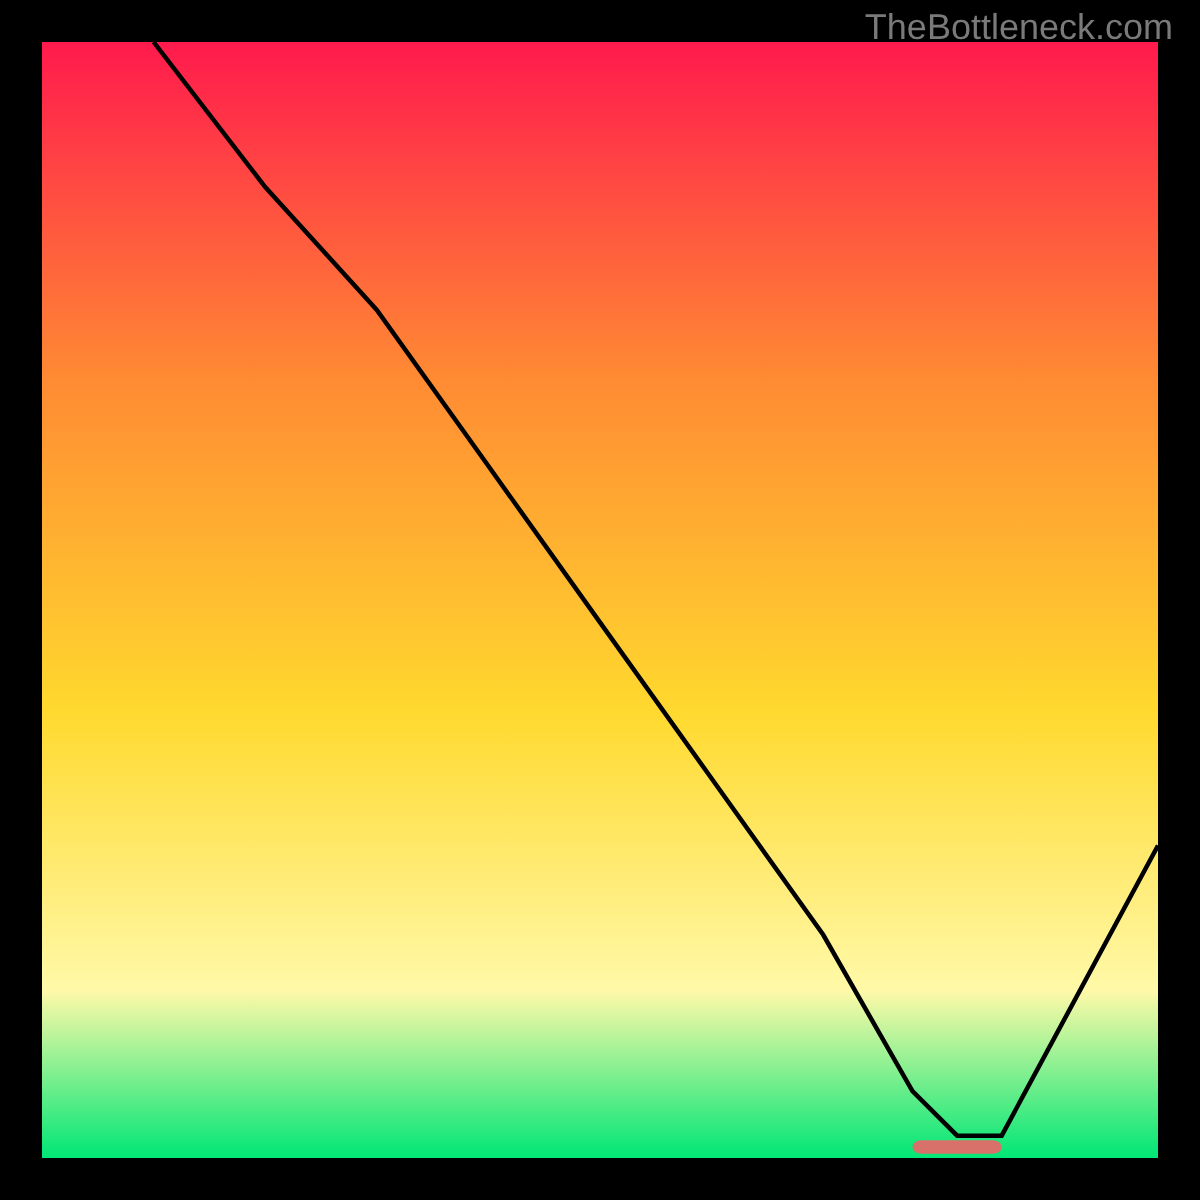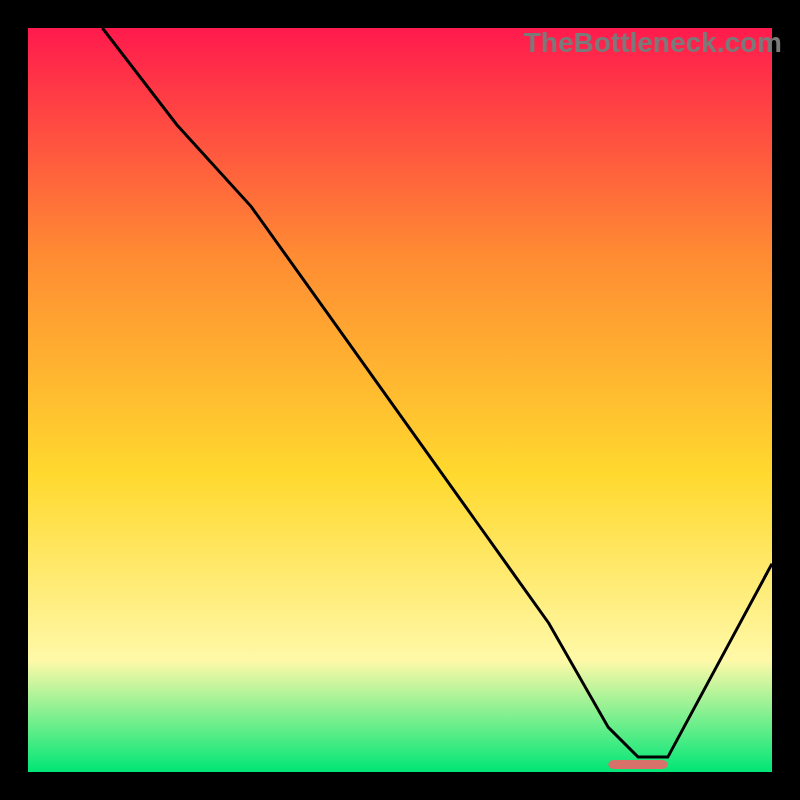--- a/index.html
+++ b/index.html
@@ -9,24 +9,23 @@
     height: 800px;
     background: #000;
     position: relative;
     font-family: Arial, sans-serif;
   }
   .watermark {
     position: absolute;
     top: 5px;
     right: 18px;
     color: #7a7a7a;
-    font-size: 28px;
-    font-weight: 700;
+    font-size: 24px;
+    font-weight: 400;
     z-index: 10;
-    margin-top: 22px;
   }
   .plot-area {
     position: absolute;
     left: 28px;
     top: 28px;
     width: 744px;
     height: 744px;
     overflow: hidden;
   }
   .plot-area svg {

